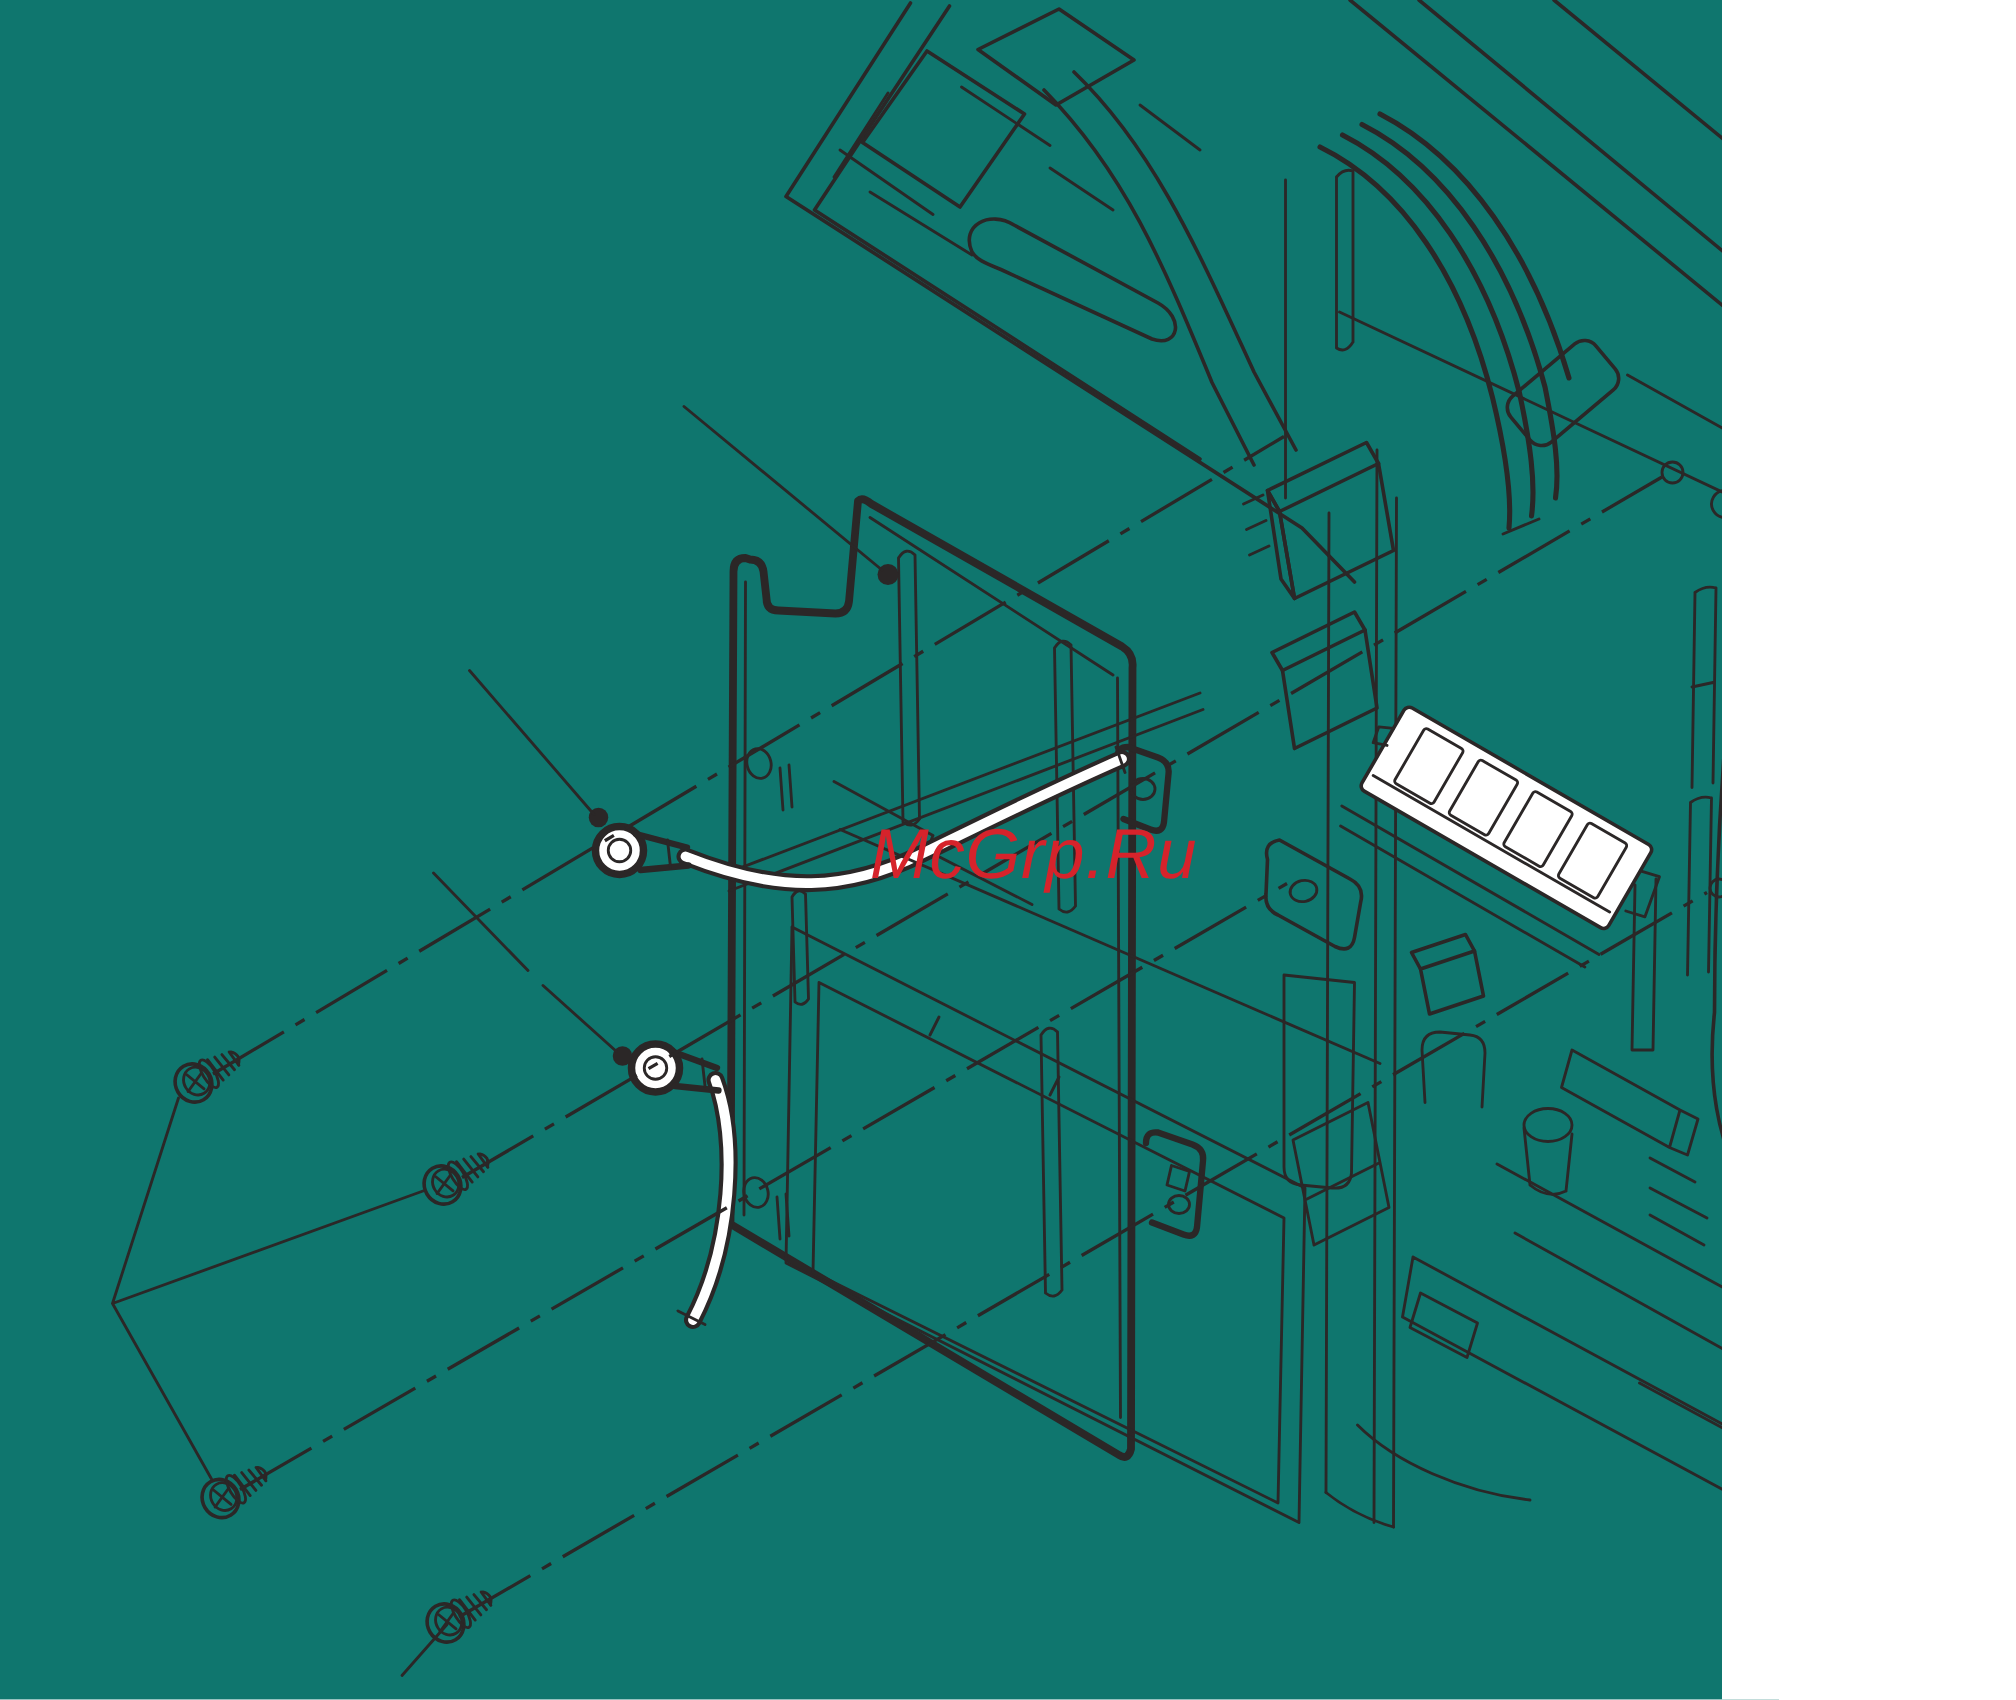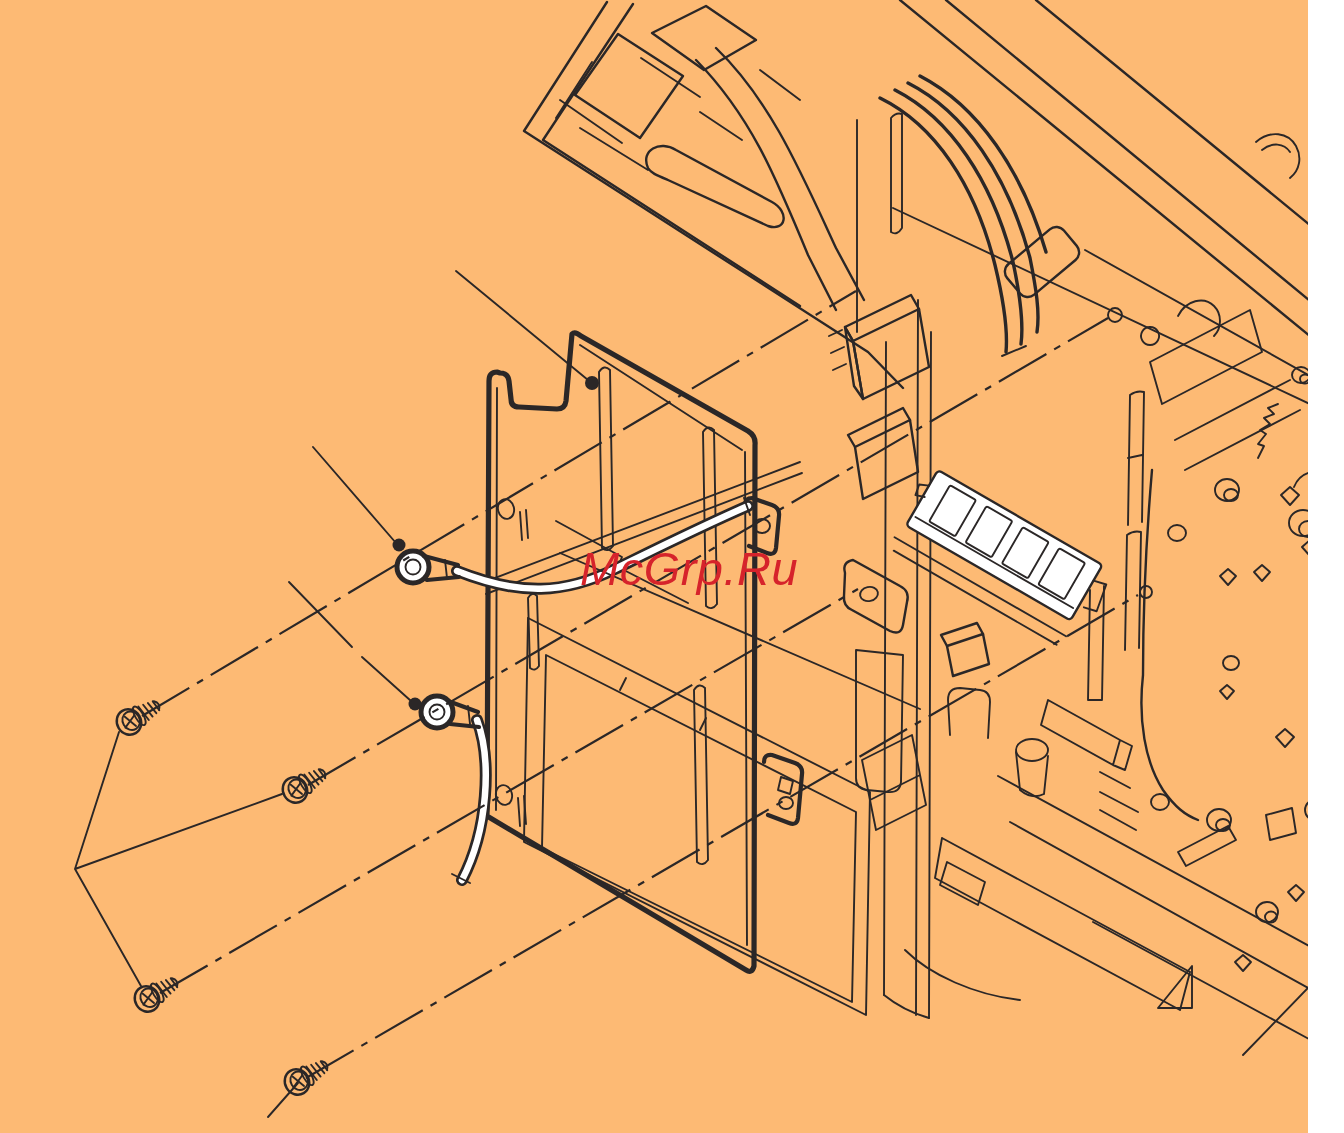--- a/index.html
+++ b/index.html
@@ -1,16 +1,16 @@
 <!DOCTYPE html>
 <html><head>
 <meta charset="utf-8">
 <style>
   html,body{margin:0;padding:0;background:#fff;}
-  .canvas{position:relative;width:1308px;height:1133px;background:#fdba74;overflow:hidden;
+  .canvas{position:relative;width:1148px;height:1133px;background:#0f766e;overflow:hidden;
           font-family:"Liberation Sans",sans-serif;}
   svg{position:absolute;left:0;top:0;}
   
   .s{fill:none;stroke:#2b2727;stroke-width:2.4;stroke-linecap:round;stroke-linejoin:round;}
   .x{fill:none;stroke:#2b2727;stroke-width:1.9;stroke-linecap:round;stroke-linejoin:round;}
   .t{fill:none;stroke:#2b2727;stroke-width:5.2;stroke-linecap:round;stroke-linejoin:round;}
   .t2{fill:none;stroke:#2b2727;stroke-width:4.2;stroke-linecap:round;stroke-linejoin:round;}
   .wfill{fill:#ffffff;}
   .d{fill:none;stroke:#2b2727;stroke-width:2.2;stroke-linecap:butt;stroke-dasharray:55 9 7 9;}
   .cabO{fill:none;stroke:#2b2727;stroke-width:12;stroke-linecap:round;}

